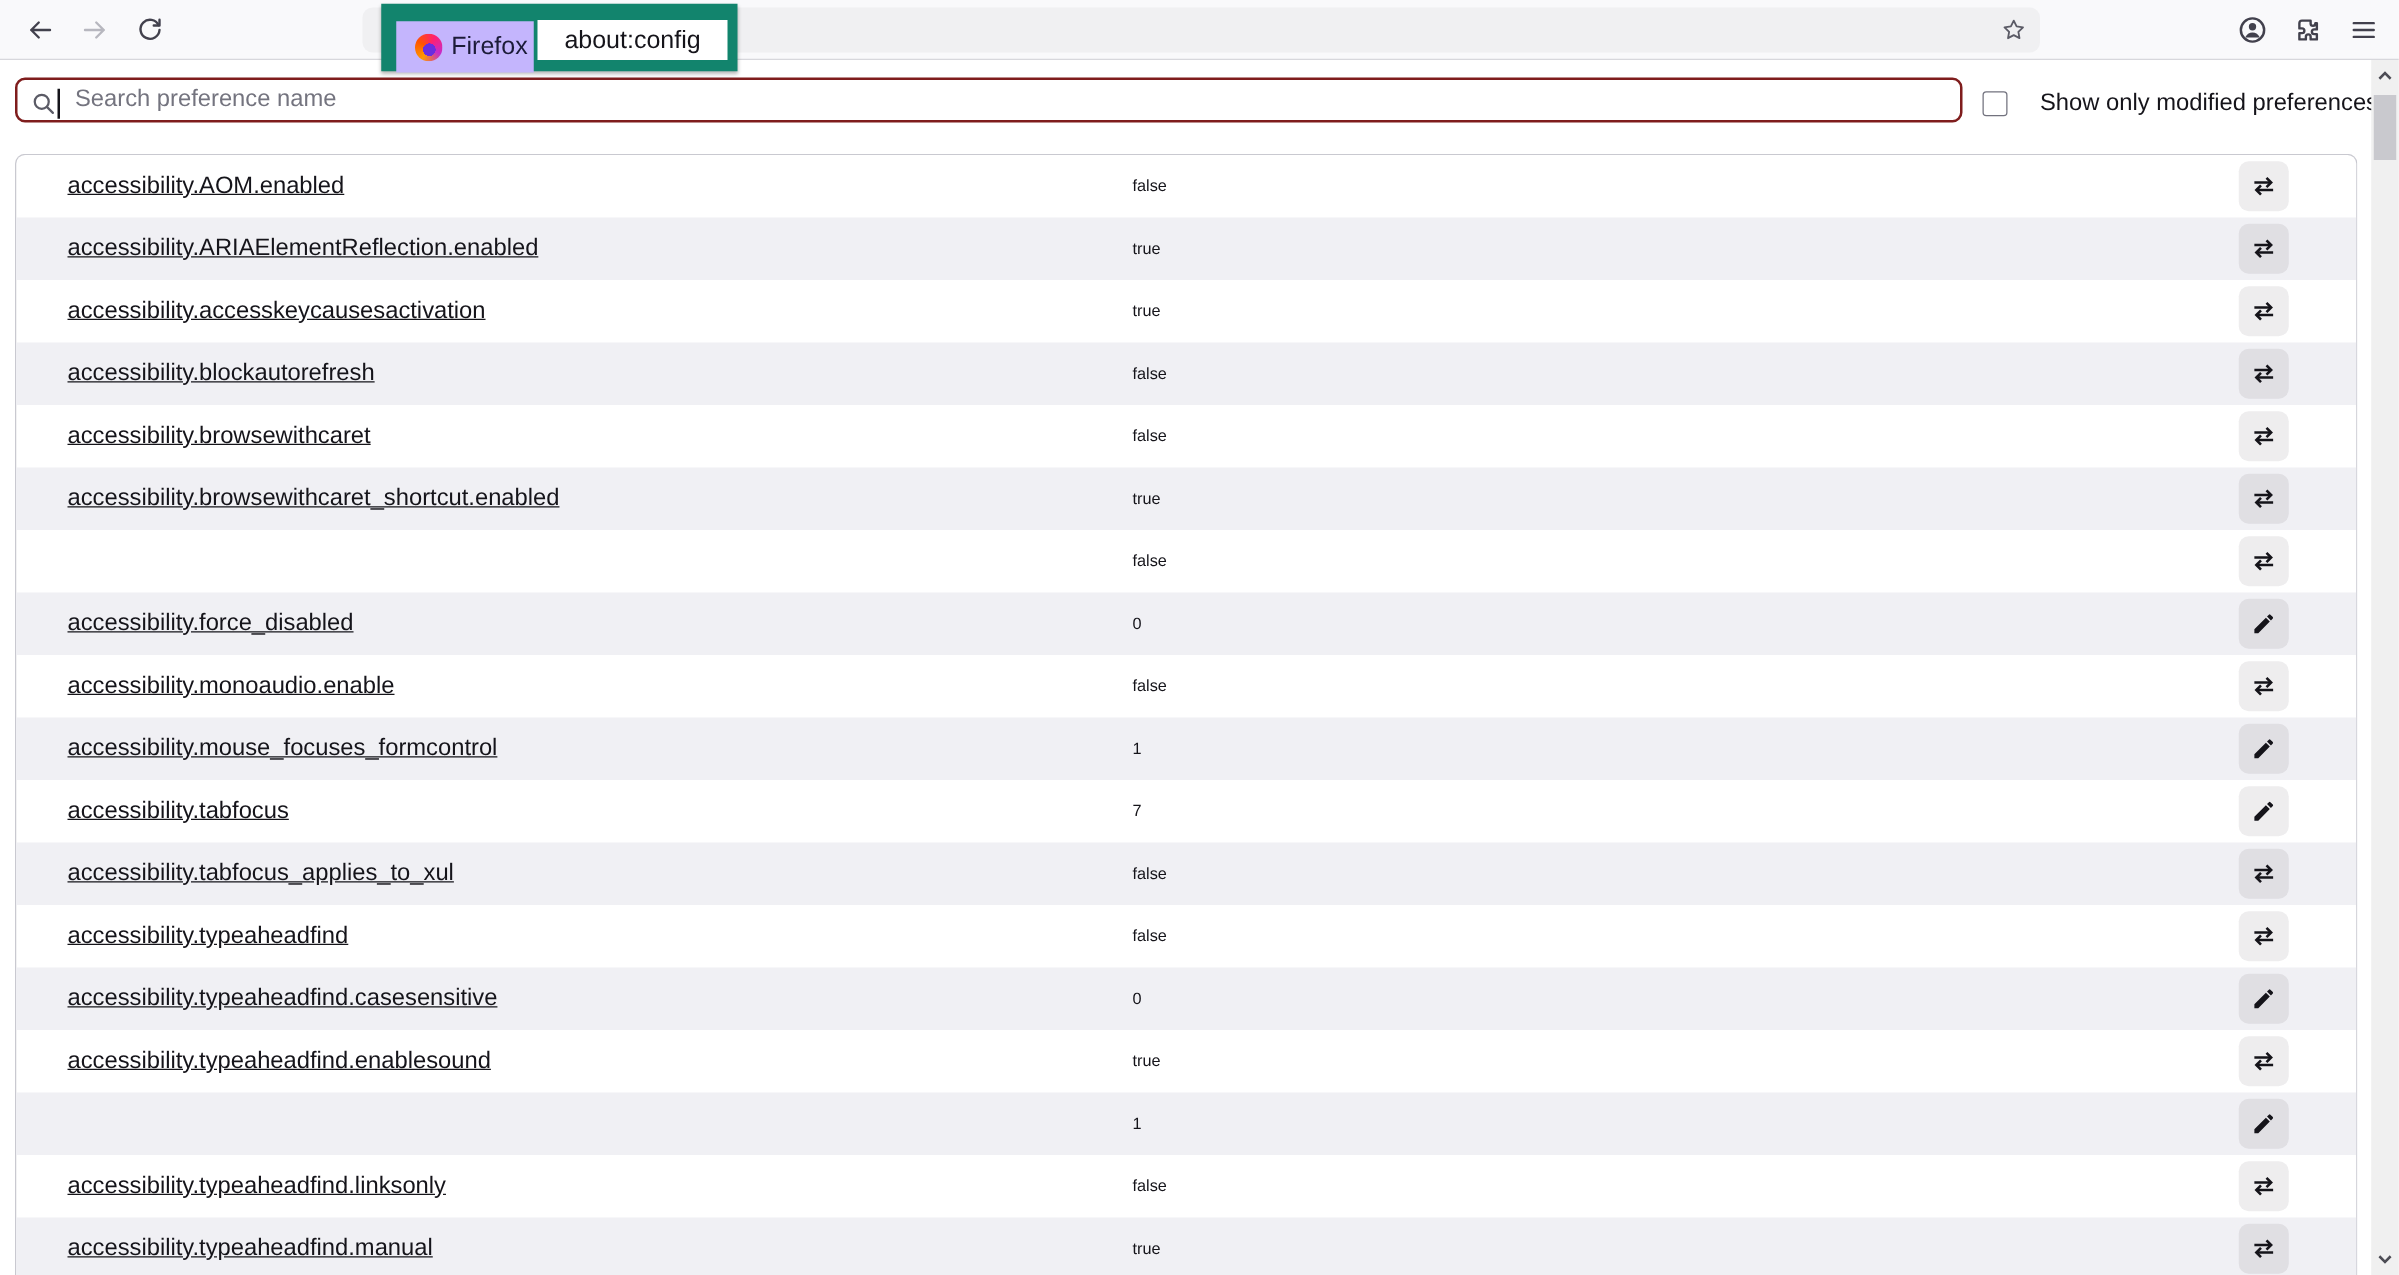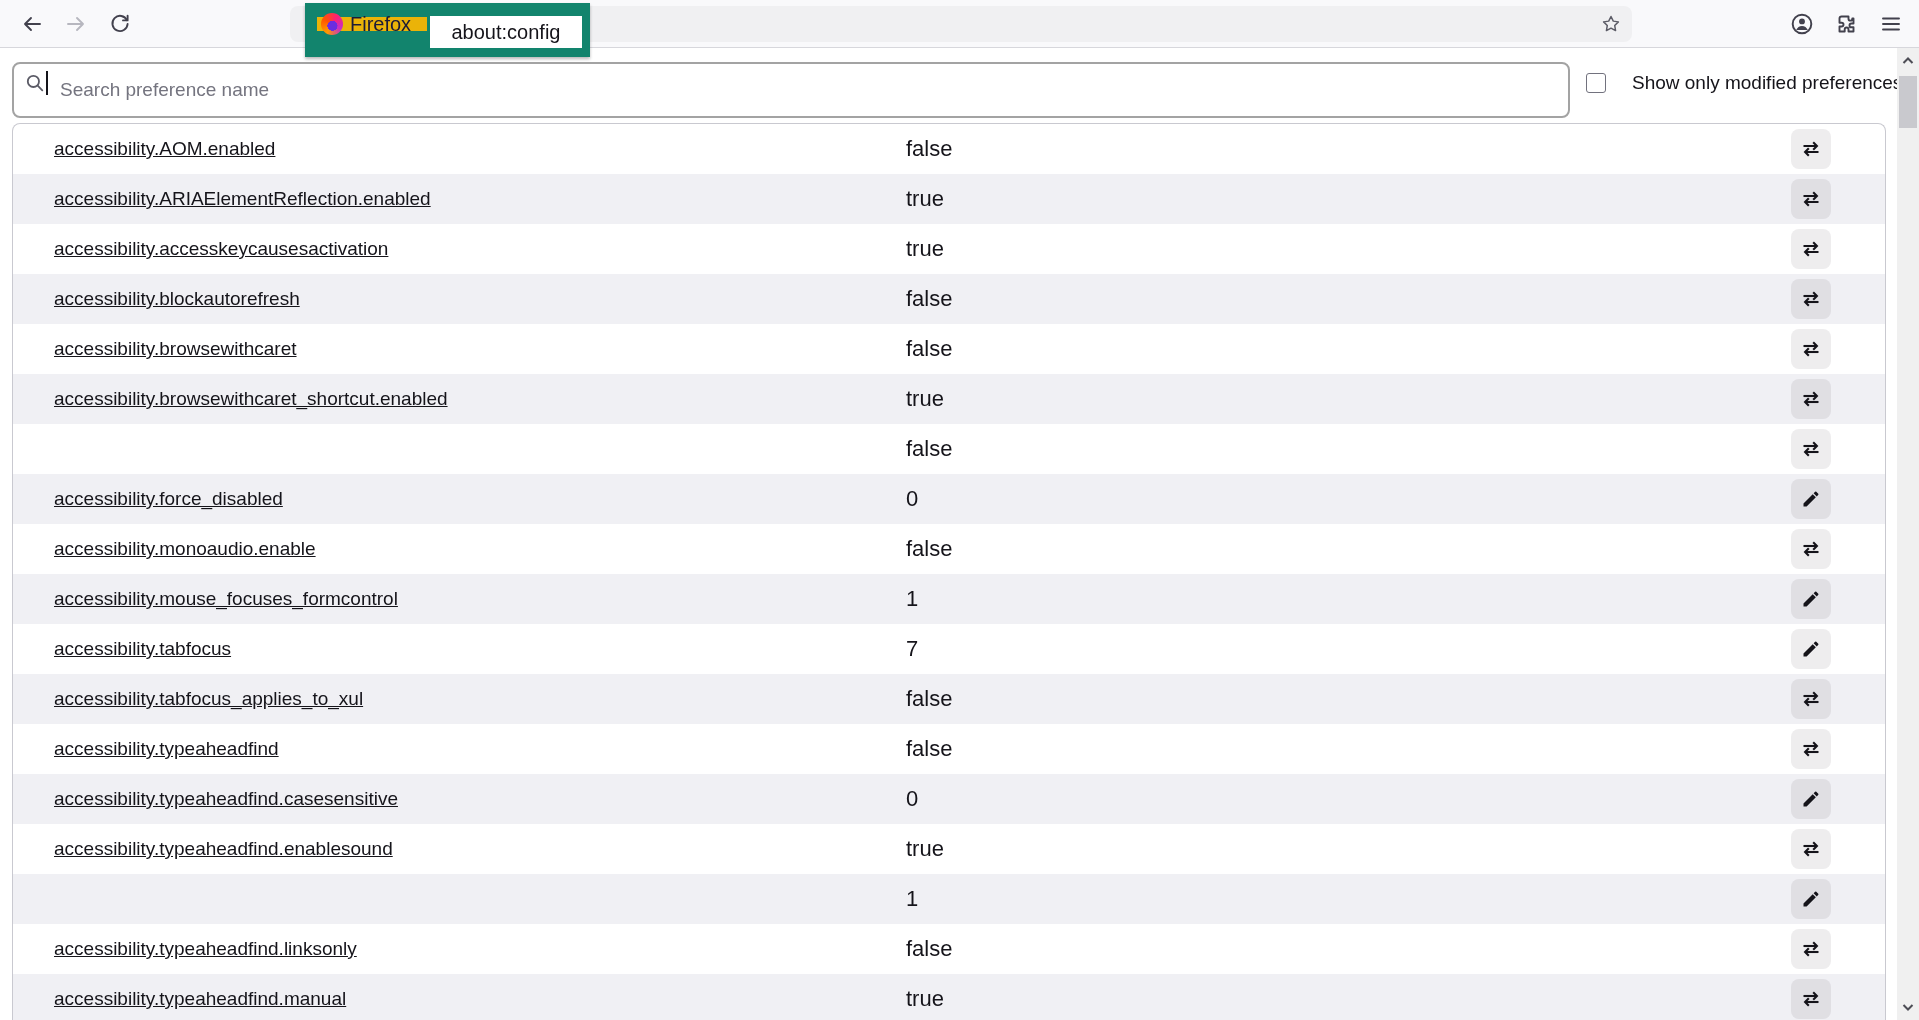--- a/index.html
+++ b/index.html
@@ -20,51 +20,51 @@
             background:#f0f0f2; border-radius:8px; }
   .star-btn { position:absolute; right:6px; top:3px; width:30px; height:30px; border:none;
               background:transparent; display:flex; align-items:center; justify-content:center; }
 
   .favicon-sliver { position:absolute; left:295px; top:15px; width:18px; height:18px; border-radius:50%;
             background:radial-gradient(circle at 60% 40%, #ffd54d 0 25%, #ff9640 50%, #ff4f1f 80%, #e22850 100%); }
 
   
   .annotation { position:absolute; left:305px; top:3px; width:285px; height:54px;
                 background:#12846d; box-shadow:0 2px 3px rgba(0,0,0,.28); z-index:6; }
-  .chip-site { position:absolute; left:12px; top:14px; width:110px; height:14px; background:#eab308;
-               display:flex; align-items:center; gap:7px; padding-left:4px; }
+  .chip-site { position:absolute; left:12px; top:14px; width:110px; height:41px; background:#c4b5fd;
+               display:flex; align-items:center; gap:7px; padding-left:15px; }
   .ff-logo { width:22px; height:22px; border-radius:50%;
              background:radial-gradient(circle at 52% 58%, #6a2de0 0 29%, rgba(0,0,0,0) 30%),
                         conic-gradient(from 210deg, #ff9a00, #ff5400, #ff2070, #c42ccc, #ff9a00);
              flex:0 0 auto; }
   .chip-site span { font-size:20px; color:#1c1b38; }
   .chip-url { position:absolute; left:125px; top:13px; width:152px; height:32px; background:#fff;
               display:flex; align-items:center; justify-content:center; }
   .chip-url span { font-size:20px; color:#15141a; }
 
   
-  .searchbox { position:absolute; left:12px; top:62px; width:1558px; height:56px;
-               border:2px solid #a3a3a3; border-radius:8px; background:#fff;
+  .searchbox { position:absolute; left:12px; top:62px; width:1558px; height:36px;
+               border:2px solid #7f1d1d; border-radius:8px; background:#fff;
                font-size:19px; color:#15141a; padding:0 14px 0 46px;
                font-family:"Liberation Sans", sans-serif; outline:none; }
   .searchbox::placeholder { color:#74747f; opacity:1; }
   .search-ic { position:absolute; left:25px; top:73px; z-index:2; }
   .caret { position:absolute; left:46px; top:71px; width:1.5px; height:24px; background:#15141a; z-index:2; }
 
   .filter-wrap { position:absolute; left:1586px; top:72px; height:22px; display:flex;
                  align-items:center; gap:26px; white-space:nowrap; }
   .cbx { width:20px; height:20px; border:1px solid #72727e; border-radius:3px; background:#fff; flex:0 0 auto; }
   .filter-label { font-size:19px; color:#15141a; }
 
   .pref-table { position:absolute; left:12px; top:123px; width:1874px; height:900px;
                 border:1px solid #c9c9d0; border-bottom:none; border-radius:8px 8px 0 0; overflow:hidden; }
   .pref-row { position:relative; width:100%; height:50px; }
   .pref-row.alt { background:#f0f0f4; }
   .pref-name { position:absolute; left:41px; top:0; line-height:50px; font-size:19px; color:#15141a;text-decoration:underline; }
-  .pref-value { position:absolute; left:893px; top:0; line-height:50px; font-size:22px; color:#15141a; }
+  .pref-value { position:absolute; left:893px; top:0; line-height:50px; font-size:13px; color:#15141a; }
   .action-btn { position:absolute; right:54px; top:5px; width:40px; height:40px; border:none;
                 border-radius:8px; background:rgba(21,20,26,.075);
                 display:flex; align-items:center; justify-content:center; }
   .action-btn svg { display:block; }
 
   
   .scrollbar { position:absolute; left:1897px; top:48px; width:22px; height:972px; background:#f0f0f0; z-index:4; }
   .sb-arrow { position:absolute; left:0; width:22px; height:22px; border:none; background:transparent;
               display:flex; align-items:center; justify-content:center; }
   .sb-thumb { position:absolute; left:2px; top:28px; width:18px; height:52px; background:#c9c9ce; }

